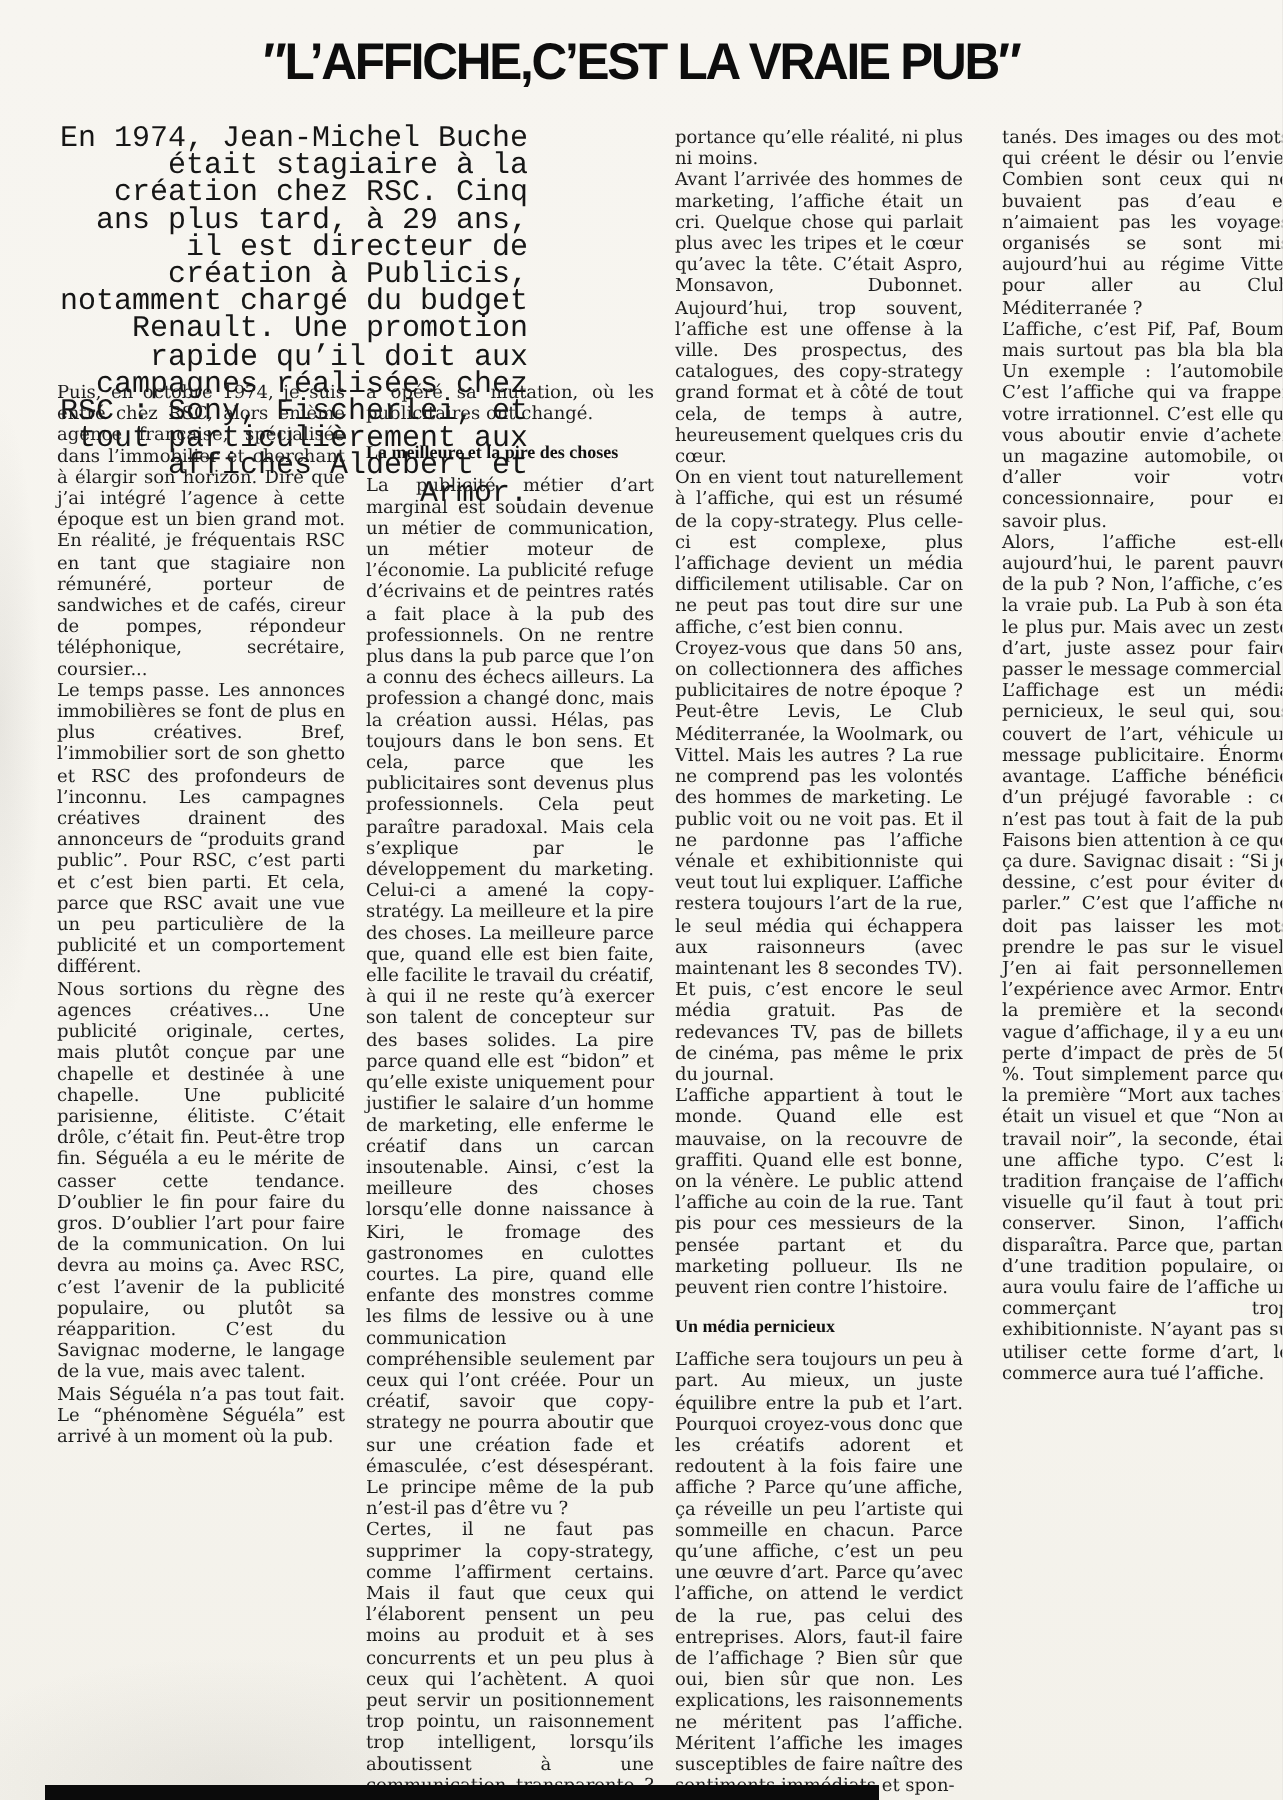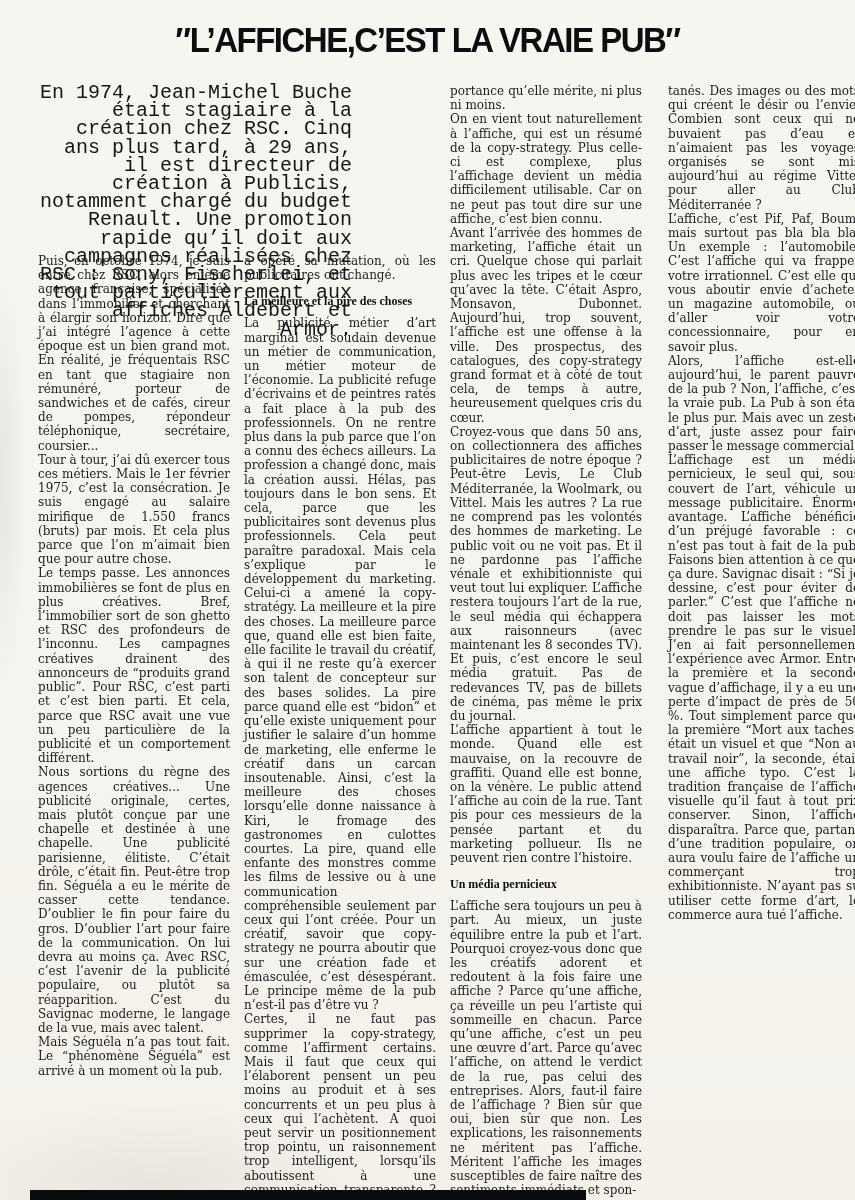--- a/index.html
+++ b/index.html
@@ -76,35 +76,34 @@
 </style>
 </head>
 <body>
 
 <div id="canvas">
   <div class="page-title">″L’AFFICHE,C’EST LA VRAIE PUB″</div>
   <div class="intro">En 1974, Jean-Michel Buche était stagiaire à la création chez RSC. Cinq ans plus tard, à 29 ans, il est directeur de création à Publicis, notamment chargé du budget Renault. Une promotion rapide qu’il doit aux campagnes réalisées chez RSC : Sony, Fischerlei, et tout particulièrement aux affiches Aldebert et Armor.</div>
 
   <div class="col" id="col-1">
       <p>Puis, en octobre 1974, je suis entré chez RSC, alors enième agence française, spécialisée dans l’immobilier et cherchant à élargir son horizon. Dire que j’ai intégré l’agence à cette époque est un bien grand mot. En réalité, je fréquentais RSC en tant que stagiaire non rémunéré, porteur de sandwiches et de cafés, cireur de pompes, répondeur téléphonique, secrétaire, coursier...</p>
-      <p>Tour à tour, j’ai dû exercer tous ces métiers. Mais le 1er février 1975, c’est la consécration. Je suis engagé au salaire mirifique de 1.550 francs (bruts) par mois. Et cela plus parce que l’on m’aimait bien que pour autre chose.</p>
       <p>Le temps passe. Les annonces immobilières se font de plus en plus créatives. Bref, l’immobilier sort de son ghetto et RSC des profondeurs de l’inconnu. Les campagnes créatives drainent des annonceurs de “produits grand public”. Pour RSC, c’est parti et c’est bien parti. Et cela, parce que RSC avait une vue un peu particulière de la publicité et un comportement différent.</p>
       <p>Nous sortions du règne des agences créatives... Une publicité originale, certes, mais plutôt conçue par une chapelle et destinée à une chapelle. Une publicité parisienne, élitiste. C’était drôle, c’était fin. Peut-être trop fin. Séguéla a eu le mérite de casser cette tendance. D’oublier le fin pour faire du gros. D’oublier l’art pour faire de la communication. On lui devra au moins ça. Avec RSC, c’est l’avenir de la publicité populaire, ou plutôt sa réapparition. C’est du Savignac moderne, le langage de la vue, mais avec talent.</p>
       <p>Mais Séguéla n’a pas tout fait. Le “phénomène Séguéla” est arrivé à un moment où la pub.</p>
     </div>
   <div class="col" id="col-2">
       <p>a opéré sa mutation, où les publicitaires ont changé.</p>
       <h3>La meilleure et la pire des choses</h3>
       <p>La publicité métier d’art marginal est soudain devenue un métier de communication, un métier moteur de l’économie. La publicité refuge d’écrivains et de peintres ratés a fait place à la pub des professionnels. On ne rentre plus dans la pub parce que l’on a connu des échecs ailleurs. La profession a changé donc, mais la création aussi. Hélas, pas toujours dans le bon sens. Et cela, parce que les publicitaires sont devenus plus professionnels. Cela peut paraître paradoxal. Mais cela s’explique par le développement du marketing. Celui-ci a amené la copy-stratégy. La meilleure et la pire des choses. La meilleure parce que, quand elle est bien faite, elle facilite le travail du créatif, à qui il ne reste qu’à exercer son talent de concepteur sur des bases solides. La pire parce quand elle est “bidon” et qu’elle existe uniquement pour justifier le salaire d’un homme de marketing, elle enferme le créatif dans un carcan insoutenable. Ainsi, c’est la meilleure des choses lorsqu’elle donne naissance à Kiri, le fromage des gastronomes en culottes courtes. La pire, quand elle enfante des monstres comme les films de lessive ou à une communication compréhensible seulement par ceux qui l’ont créée. Pour un créatif, savoir que copy-strategy ne pourra aboutir que sur une création fade et émasculée, c’est désespérant. Le principe même de la pub n’est-il pas d’être vu ?</p>
       <p>Certes, il ne faut pas supprimer la copy-strategy, comme l’affirment certains. Mais il faut que ceux qui l’élaborent pensent un peu moins au produit et à ses concurrents et un peu plus à ceux qui l’achètent. A quoi peut servir un positionnement trop pointu, un raisonnement trop intelligent, lorsqu’ils aboutissent à une communication transparente ? La copy-strategy existe, mais accordons-lui l’im-</p>
     </div>
   <div class="col" id="col-3">
-      <p>portance qu’elle mérite, ni plus ni moins.</p>
+      <p>portance qu’elle réalité, ni plus ni moins.</p>
+      <p>Avant l’arrivée des hommes de marketing, l’affiche était un cri. Quelque chose qui parlait plus avec les tripes et le cœur qu’avec la tête. C’était Aspro, Monsavon, Dubonnet. Aujourd’hui, trop souvent, l’affiche est une offense à la ville. Des prospectus, des catalogues, des copy-strategy grand format et à côté de tout cela, de temps à autre, heureusement quelques cris du cœur.</p>
       <p>On en vient tout naturellement à l’affiche, qui est un résumé de la copy-strategy. Plus celle-ci est complexe, plus l’affichage devient un média difficilement utilisable. Car on ne peut pas tout dire sur une affiche, c’est bien connu.</p>
-      <p>Avant l’arrivée des hommes de marketing, l’affiche était un cri. Quelque chose qui parlait plus avec les tripes et le cœur qu’avec la tête. C’était Aspro, Monsavon, Dubonnet. Aujourd’hui, trop souvent, l’affiche est une offense à la ville. Des prospectus, des catalogues, des copy-strategy grand format et à côté de tout cela, de temps à autre, heureusement quelques cris du cœur.</p>
       <p>Croyez-vous que dans 50 ans, on collectionnera des affiches publicitaires de notre époque ? Peut-être Levis, Le Club Méditerranée, la Woolmark, ou Vittel. Mais les autres ? La rue ne comprend pas les volontés des hommes de marketing. Le public voit ou ne voit pas. Et il ne pardonne pas l’affiche vénale et exhibitionniste qui veut tout lui expliquer. L’affiche restera toujours l’art de la rue, le seul média qui échappera aux raisonneurs (avec maintenant les 8 secondes TV). Et puis, c’est encore le seul média gratuit. Pas de redevances TV, pas de billets de cinéma, pas même le prix du journal.</p>
       <p>L’affiche appartient à tout le monde. Quand elle est mauvaise, on la recouvre de graffiti. Quand elle est bonne, on la vénère. Le public attend l’affiche au coin de la rue. Tant pis pour ces messieurs de la pensée partant et du marketing pollueur. Ils ne peuvent rien contre l’histoire.</p>
       <h3>Un média pernicieux</h3>
       <p>L’affiche sera toujours un peu à part. Au mieux, un juste équilibre entre la pub et l’art. Pourquoi croyez-vous donc que les créatifs adorent et redoutent à la fois faire une affiche ? Parce qu’une affiche, ça réveille un peu l’artiste qui sommeille en chacun. Parce qu’une affiche, c’est un peu une œuvre d’art. Parce qu’avec l’affiche, on attend le verdict de la rue, pas celui des entreprises. Alors, faut-il faire de l’affichage ? Bien sûr que oui, bien sûr que non. Les explications, les raisonnements ne méritent pas l’affiche. Méritent l’affiche les images susceptibles de faire naître des sentiments immédiats et spon-</p>
     </div>
   <div class="col" id="col-4">
       <p>tanés. Des images ou des mots qui créent le désir ou l’envie. Combien sont ceux qui ne buvaient pas d’eau et n’aimaient pas les voyages organisés se sont mis aujourd’hui au régime Vittel pour aller au Club Méditerranée ?</p>
       <p>L’affiche, c’est Pif, Paf, Boum, mais surtout pas bla bla bla. Un exemple : l’automobile. C’est l’affiche qui va frapper votre irrationnel. C’est elle qui vous aboutir envie d’acheter un magazine automobile, ou d’aller voir votre concessionnaire, pour en savoir plus.</p>
       <p>Alors, l’affiche est-elle aujourd’hui, le parent pauvre de la pub ? Non, l’affiche, c’est la vraie pub. La Pub à son état le plus pur. Mais avec un zeste d’art, juste assez pour faire passer le message commercial.</p>
       <p>L’affichage est un média pernicieux, le seul qui, sous couvert de l’art, véhicule un message publicitaire. Énorme avantage. L’affiche bénéficie d’un préjugé favorable : ce n’est pas tout à fait de la pub. Faisons bien attention à ce que ça dure. Savignac disait : “Si je dessine, c’est pour éviter de parler.” C’est que l’affiche ne doit pas laisser les mots prendre le pas sur le visuel. J’en ai fait personnellement l’expérience avec Armor. Entre la première et la seconde vague d’affichage, il y a eu une perte d’impact de près de 50 %. Tout simplement parce que la première “Mort aux taches” était un visuel et que “Non au travail noir”, la seconde, était une affiche typo. C’est la tradition française de l’affiche visuelle qu’il faut à tout prix conserver. Sinon, l’affiche disparaîtra. Parce que, partant d’une tradition populaire, on aura voulu faire de l’affiche un commerçant trop exhibitionniste. N’ayant pas su utiliser cette forme d’art, le commerce aura tué l’affiche.</p>

